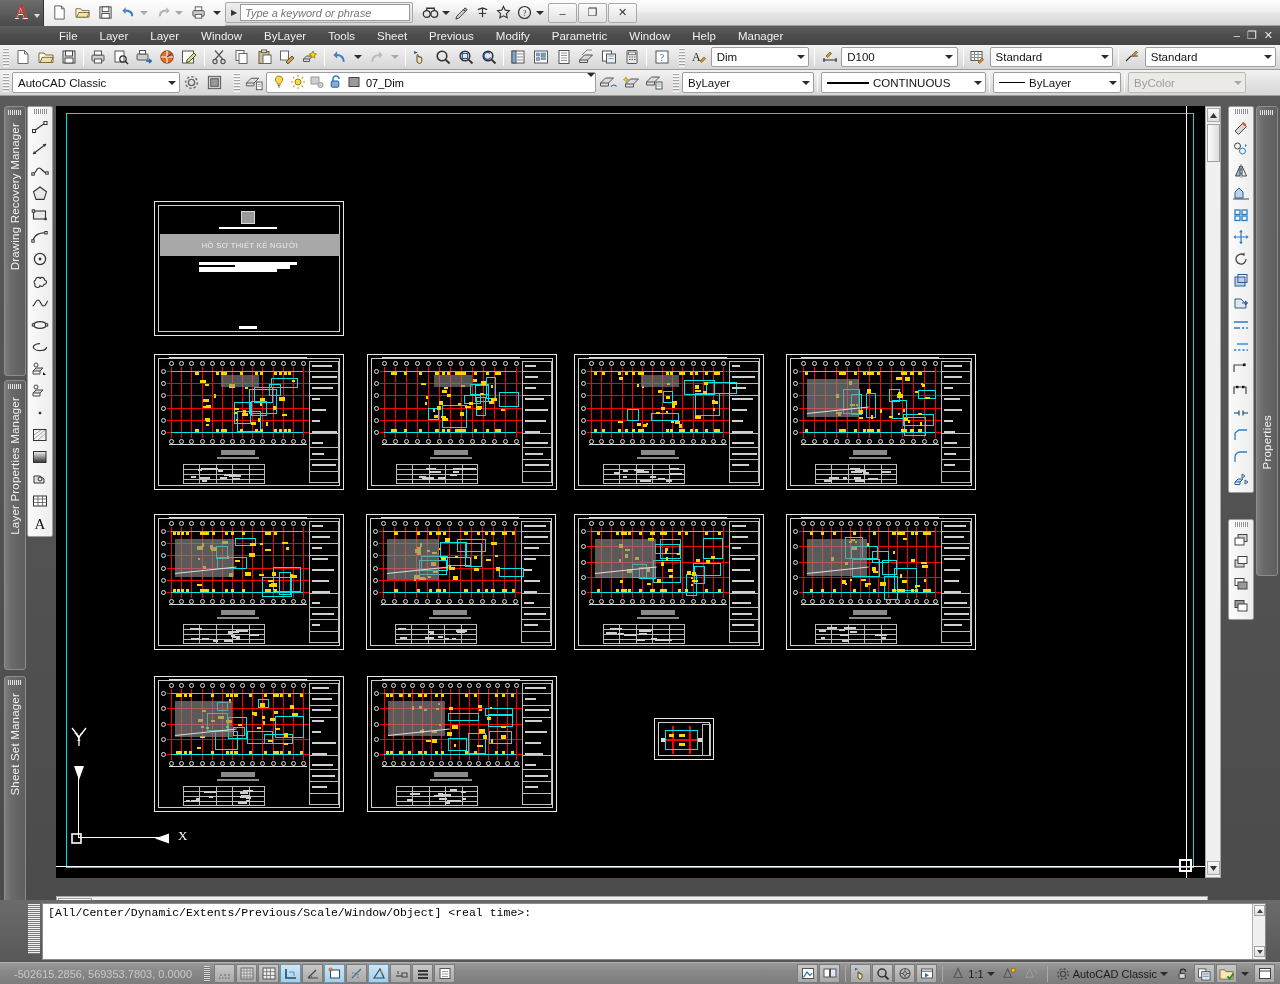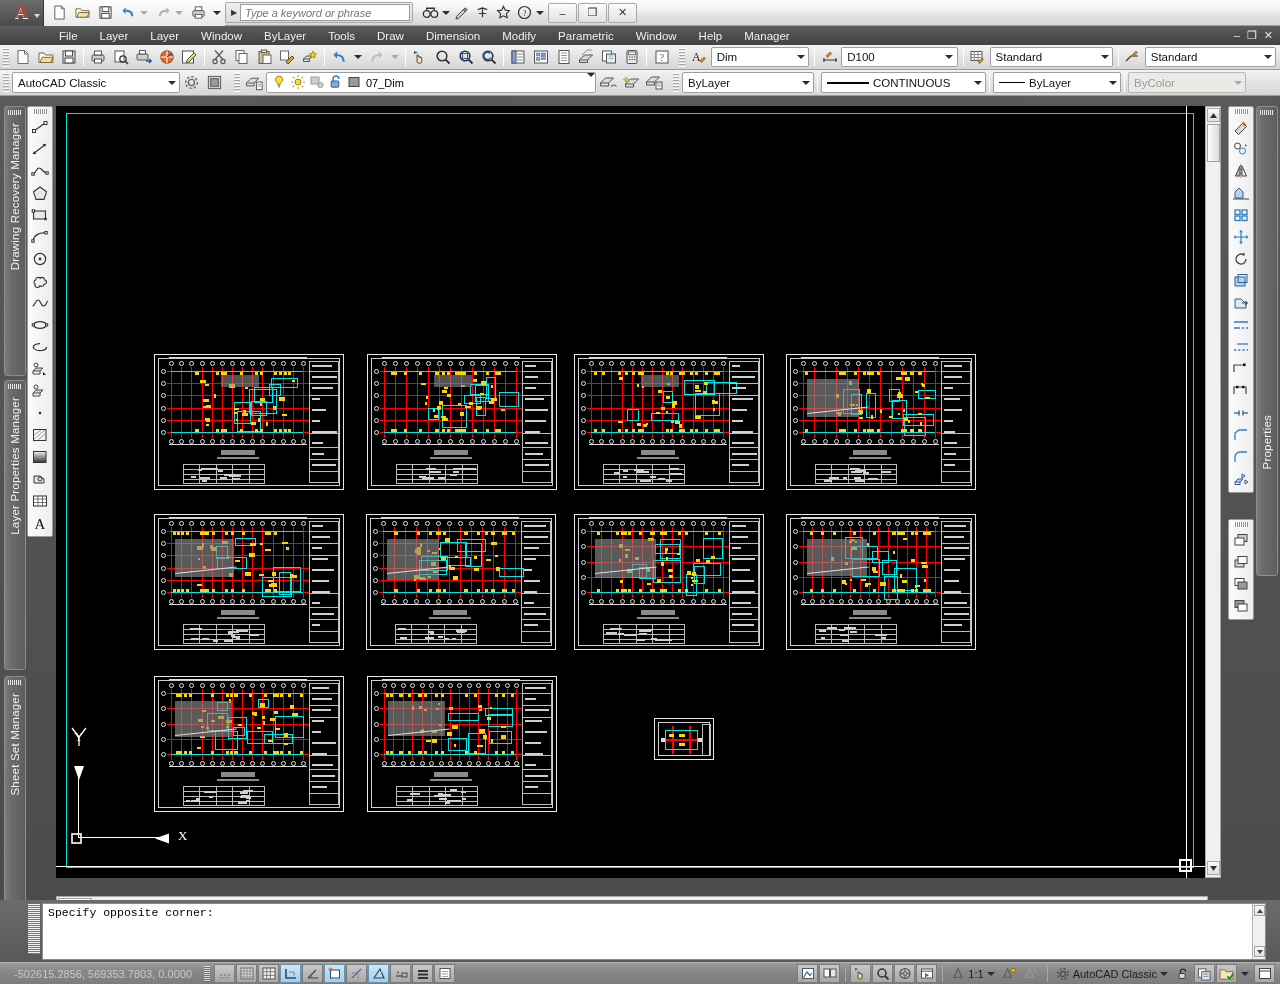--- a/index.html
+++ b/index.html
@@ -289,22 +289,22 @@
     </div>
   </div>
 
   <div class="menubar">
     <div class="mi">File</div>
     <div class="mi">Layer</div>
     <div class="mi">Layer</div>
     <div class="mi">Window</div>
     <div class="mi">ByLayer</div>
     <div class="mi">Tools</div>
-    <div class="mi">Draw</div>
-    <div class="mi">Dimension</div>
+    <div class="mi">Sheet</div>
+    <div class="mi">Previous</div>
     <div class="mi">Modify</div>
     <div class="mi">Parametric</div>
     <div class="mi">Window</div>
     <div class="mi">Help</div>
     <div class="mi">Manager</div>
     <div class="winbtns">
       <span>–</span>
       <span>❐</span>
       <span>✕</span>
     </div>
@@ -936,20 +936,33 @@
           <rect x="3" y="2.5" width="9" height="7" fill="#9a9a9a" stroke="#444"></rect>
           <rect x="6" y="6" width="9" height="7" fill="#fff" stroke="#444"></rect>
         </svg>
       </span>
   </div>
 
   <div class="canvas">
 
     <div class="bound" style="left:10px;top:7px;width:1128px;height:755px"></div>
 
+    <div class="sheet" style="left:98px;top:95px;width:190px;height:135px">
+      <div class="inner"></div>
+      <div class="cover-logo" style="left:86px;top:9px;width:14px;height:13px"></div>
+      <div class="cover-line" style="left:64px;top:25px;width:58px;height:2px"></div>
+      <div class="cover-band" style="left:5px;top:32px;width:180px;height:22px"></div>
+      <div style="position:absolute;left:5px;top:32px;width:180px;height:22px;display:flex;align-items:center;justify-content:center;">
+        <span style="color:#f2f2f2;font-size:7.5px;letter-spacing:.4px;white-space:nowrap;opacity:.92;">HỒ SƠ THIẾT KẾ NGƯỜI</span>
+      </div>
+      <div class="cover-line" style="left:44px;top:60px;width:98px;height:3px"></div>
+      <div class="cover-line" style="left:44px;top:65px;width:78px;height:5px"></div>
+      <div class="cover-line" style="left:80px;top:63px;width:55px;height:4px"></div>
+      <div class="cover-line" style="left:84px;top:124px;width:18px;height:3px"></div>
+    </div>
 
     <div id="plans">
         <div class="sheet" style="left: 98px; top: 248px; width: 190px; height: 136px;">
           <div class="inner"></div>
           <div class="gl" style="left:16.0px;top:12px;width:1px;height:71px"></div>
           <div class="bub" style="left:14.0px;top:6px"></div>
           <div class="bub" style="left:14.0px;top:84px"></div>
           <div class="gl" style="left:26.2px;top:12px;width:1px;height:71px"></div>
           <div class="bub" style="left:24.2px;top:6px"></div>
           <div class="bub" style="left:24.2px;top:84px"></div>
@@ -2678,21 +2691,21 @@
       <svg width="5" height="7" viewBox="0 0 5 7">
           <path d="M0 0l5 3.5L0 7z" fill="#555"></path>
         </svg>
     </div>
   </div>
 
 
   <div class="cmdwrap">
     <span class="cmdgrip"></span>
     <div class="cmdbox">
-      <div class="cmdhist">Specify opposite corner:</div>
+      <div class="cmdhist">[All/Center/Dynamic/Extents/Previous/Scale/Window/Object] &lt;real time&gt;:</div>
       <div class="cmd-vs">
         <div class="ar">
           <svg width="6" height="4" viewBox="0 0 6 4">
               <path d="M3 0l3 4H0z" fill="#444"></path>
             </svg>
         </div>
         <div class="ar bot">
           <svg width="6" height="4" viewBox="0 0 6 4">
               <path d="M3 4L0 0h6z" fill="#444"></path>
             </svg>

